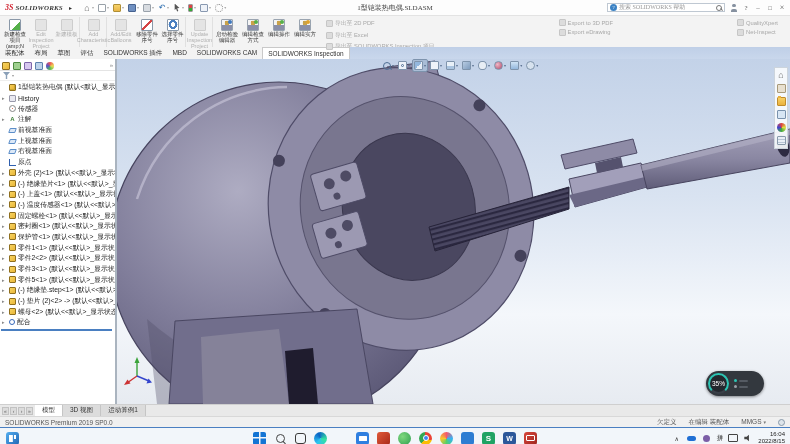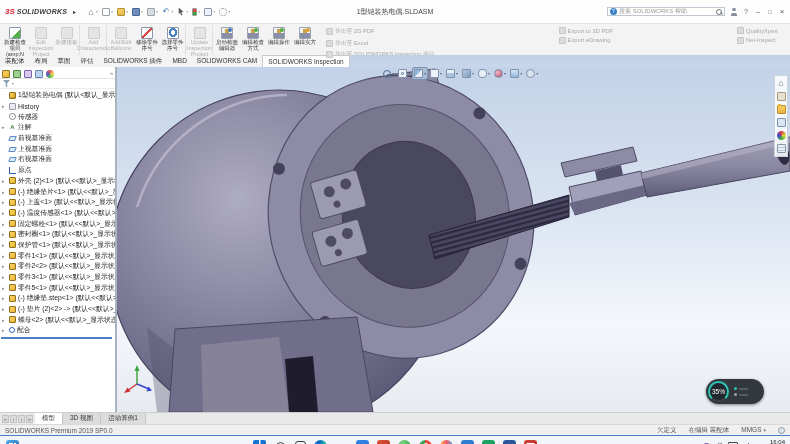--- a/index.html
+++ b/index.html
@@ -4,22 +4,22 @@
 <style>
   * { box-sizing: border-box; margin:0; padding:0; }
   html,body { width:790px; height:444px; overflow:hidden;
     font-family:"Liberation Sans","DejaVu Sans",sans-serif; background:#fff; }
 
   
   .ic { display:inline-block; position:relative; flex:none; width:8px; height:8px;
         background:#cfcfcf; border-radius:1px; }
 
   
-  .titlebar { height:24px; display:flex; align-items:center; background:#fdfdfd;
-    border-bottom:1px solid #e3e3e3; font-size:7px; padding:0 2px; gap:3px; position:relative; }
+  .titlebar { height:16px; display:flex; align-items:center; background:#fdfdfd;
+    border-bottom:1px solid #e3e3e3; font-size:7px; padding:0 2px; gap:3px; position:relative;font-family:Liberation Serif, serif; }
   .brand { display:flex; align-items:center; gap:2px; padding:0 3px; }
   .brand-mark { color:#d0202e; font-weight:bold; font-style:italic; font-size:8px; }
   .brand-name { color:#3a3a3a; font-weight:bold; font-style:italic; font-size:7px; letter-spacing:.2px; }
   .flyout-arrow::before { content:"▸"; font-size:6px; color:#333; }
   .qat { display:flex; align-items:center; gap:4px; margin-left:8px; }
   .qbtn { display:flex; align-items:center; gap:1px; }
   .qbtn::after { content:"▾"; font-size:4px; color:#aaa; }
   .title { position:absolute; left:0; right:0; text-align:center; color:#444; font-size:7px; pointer-events:none; }
   .tb-right { margin-left:auto; display:flex; align-items:center; gap:3px; z-index:2; }
   .searchbox { width:118px; height:9px; border:1px solid #bfc8d2; background:#fff;

